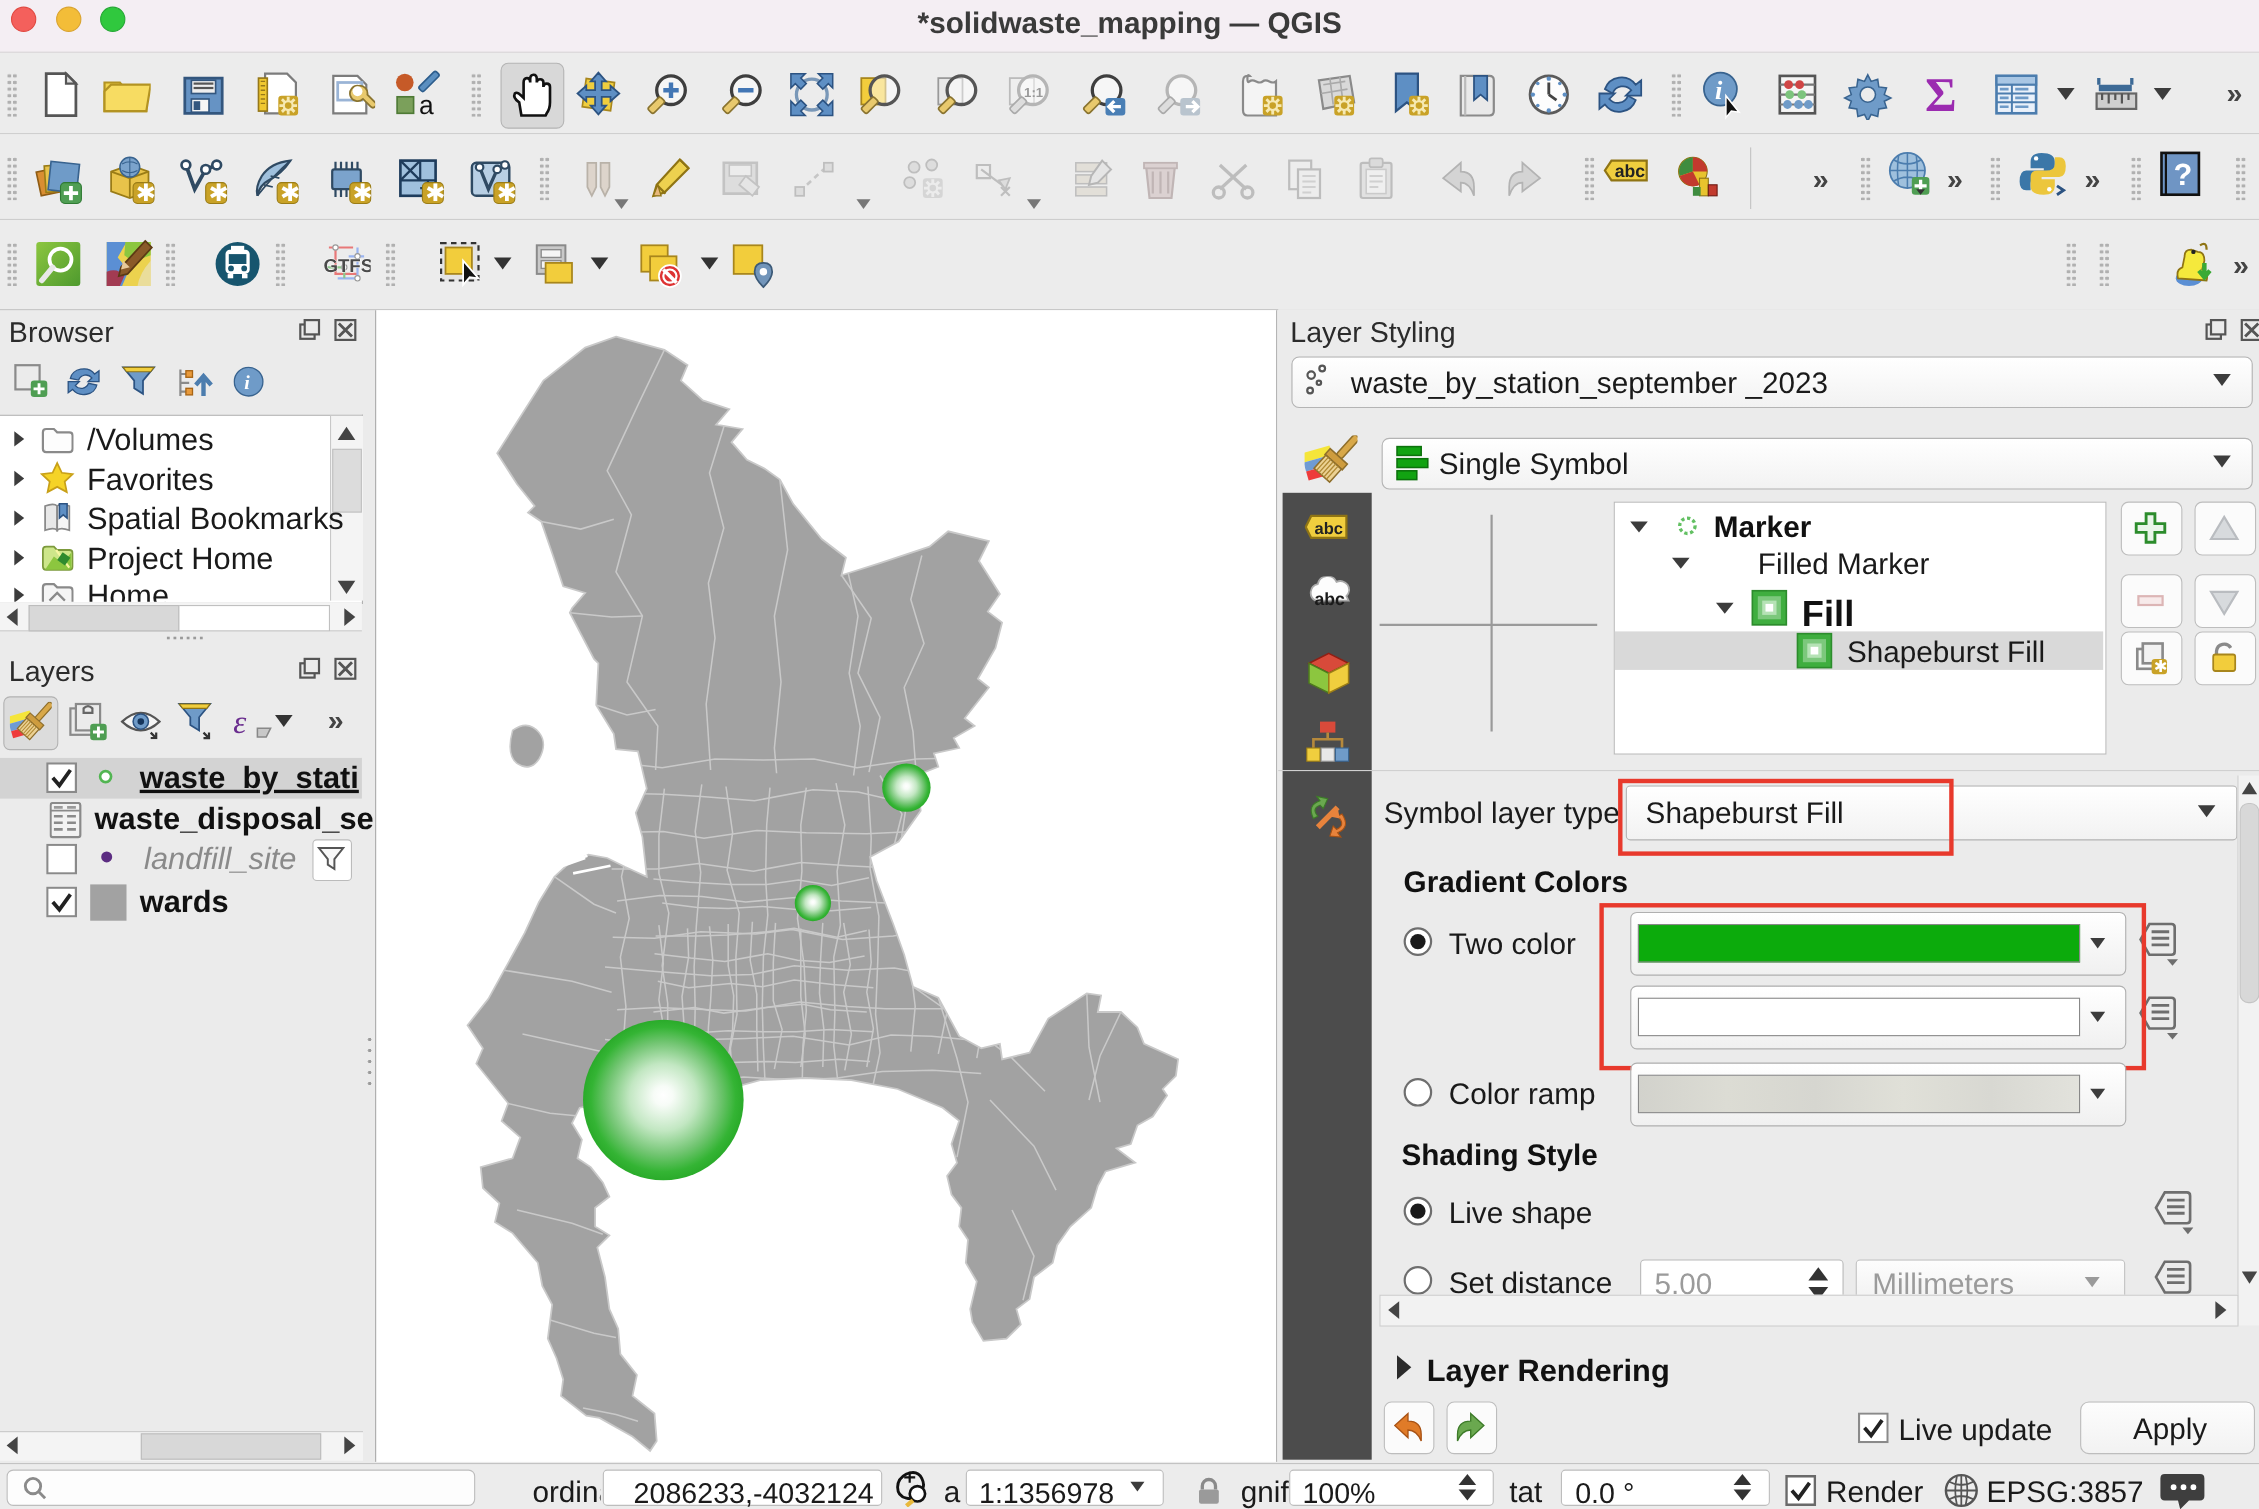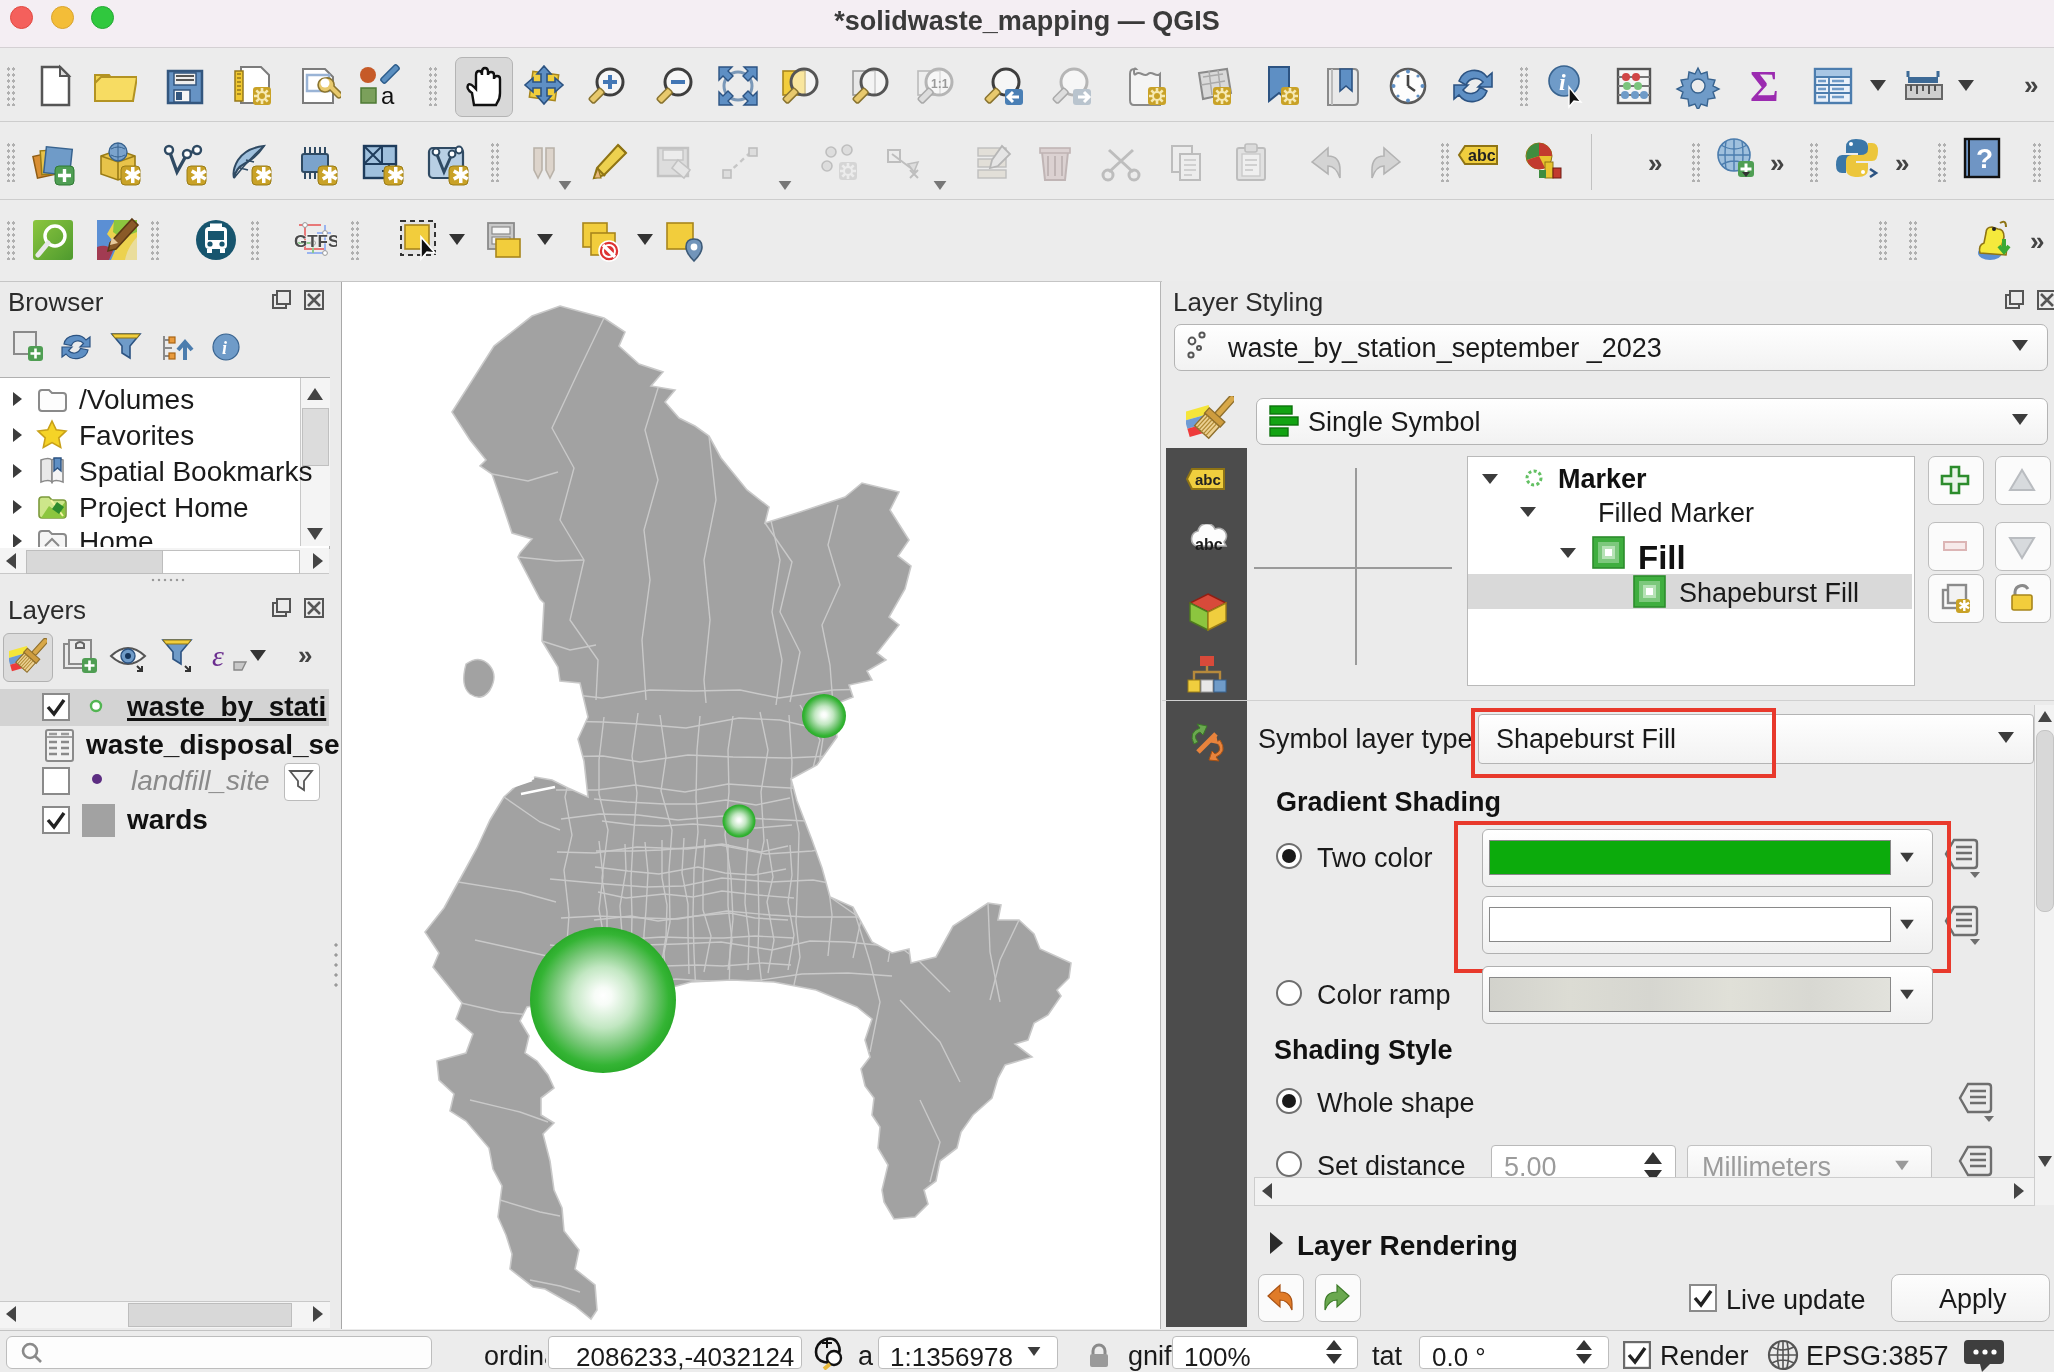--- a/index.html
+++ b/index.html
@@ -895,21 +895,21 @@
 <div class="carrow" style="left:1998px;top:732px"></div>
 <div class="a" style="left:1471px;top:708px;width:297px;height:62px;border:4px solid #e8392c"></div>
 <div class="a" style="left:2034px;top:705px;width:20px;height:500px;background:#f2f2f2;border-left:1px solid #cdcdcd"></div>
 <svg class="a" style="left:2036px;top:708px" width="18" height="18" viewBox="0 0 18 18">
       <path d="M9 3 l7 11 H2 z" fill="#444"></path>
     </svg>
 <svg class="a" style="left:2036px;top:1152px" width="18" height="18" viewBox="0 0 18 18">
       <path d="M9 15 l7 -11 H2 z" fill="#444"></path>
     </svg>
 <div class="a" style="left:2036px;top:730px;width:16px;height:180px;background:#d8d8d8;border:1px solid #c4c4c4;border-radius:8px"></div>
-<div class="btxt" style="left:1276px;top:787px;font-size:27px">Gradient Shading</div>
+<div class="btxt" style="left:1276px;top:787px;font-size:27px">Gradient Colors</div>
 <div class="radio on" style="left:1276px;top:843px"></div>
 <div class="txt" style="left:1317px;top:843px;font-size:27px">Two color</div>
 <div class="a" style="left:1482px;top:829px;width:449px;height:56px;background:linear-gradient(#fff,#f0f0f0);border:1px solid #b0b0b0;border-radius:6px"></div>
     <div class="a" style="left:1489px;top:840px;width:400px;height:33px;background:#0cab0c;border:1px solid #888"></div>
     <div class="carrow" style="left:1899px;top:852px;transform:scale(0.85)"></div>
 <div class="a" style="left:1482px;top:896px;width:449px;height:56px;background:linear-gradient(#fff,#f0f0f0);border:1px solid #b0b0b0;border-radius:6px"></div>
     <div class="a" style="left:1489px;top:907px;width:400px;height:33px;background:#ffffff;border:1px solid #888"></div>
     <div class="carrow" style="left:1899px;top:919px;transform:scale(0.85)"></div>
 <svg class="a" style="left:1944px;top:838px" width="36" height="42" viewBox="0 0 36 42">
       <path d="M10 2 h20 q3 0 3 3 v22 q0 3 -3 3 H10 L2 16 z" fill="#ececec" stroke="#6e6e6e" stroke-width="2.4"></path>
@@ -922,21 +922,21 @@
       <path d="M26 34 l5 6 5 -6 z" fill="#6e6e6e"></path>
     </svg>
 <div class="a" style="left:1454px;top:821px;width:489px;height:144px;border:4px solid #e8392c"></div>
 <div class="radio" style="left:1276px;top:980px"></div>
 <div class="txt" style="left:1317px;top:980px;font-size:27px">Color ramp</div>
 <div class="a" style="left:1482px;top:966px;width:449px;height:56px;background:linear-gradient(#fff,#f0f0f0);border:1px solid #b0b0b0;border-radius:6px"></div>
     <div class="a" style="left:1489px;top:977px;width:400px;height:33px;background:linear-gradient(90deg,#d2d2cc,#dcdcd4,#d6d6d0,#e0e0d8,#d8d8d2,#e2e2dc);border:1px solid #888"></div>
     <div class="carrow" style="left:1899px;top:989px;transform:scale(0.85)"></div>
 <div class="btxt" style="left:1274px;top:1035px;font-size:27px">Shading Style</div>
 <div class="radio on" style="left:1276px;top:1088px"></div>
-<div class="txt" style="left:1317px;top:1088px;font-size:27px">Whole shape</div>
+<div class="txt" style="left:1317px;top:1088px;font-size:27px">Live shape</div>
 <svg class="a" style="left:1958px;top:1082px" width="36" height="42" viewBox="0 0 36 42">
       <path d="M10 2 h20 q3 0 3 3 v22 q0 3 -3 3 H10 L2 16 z" fill="#ececec" stroke="#6e6e6e" stroke-width="2.4"></path>
       <path d="M12 9 h16 M12 15 h16 M12 21 h16" stroke="#6e6e6e" stroke-width="2.6"></path>
       <path d="M26 34 l5 6 5 -6 z" fill="#6e6e6e"></path>
     </svg>
 <div class="radio" style="left:1276px;top:1151px"></div>
 <div class="txt" style="left:1317px;top:1151px;font-size:27px">Set distance</div>
 <div class="a" style="left:1491px;top:1145px;width:183px;height:42px;background:#fff;border:1px solid #b9b9b9;border-radius:4px"></div>
 <div class="txt gray" style="left:1504px;top:1152px;font-size:27px">5.00</div>
 <svg class="a" style="left:1640px;top:1150px" width="26" height="34" viewBox="0 0 26 34">

